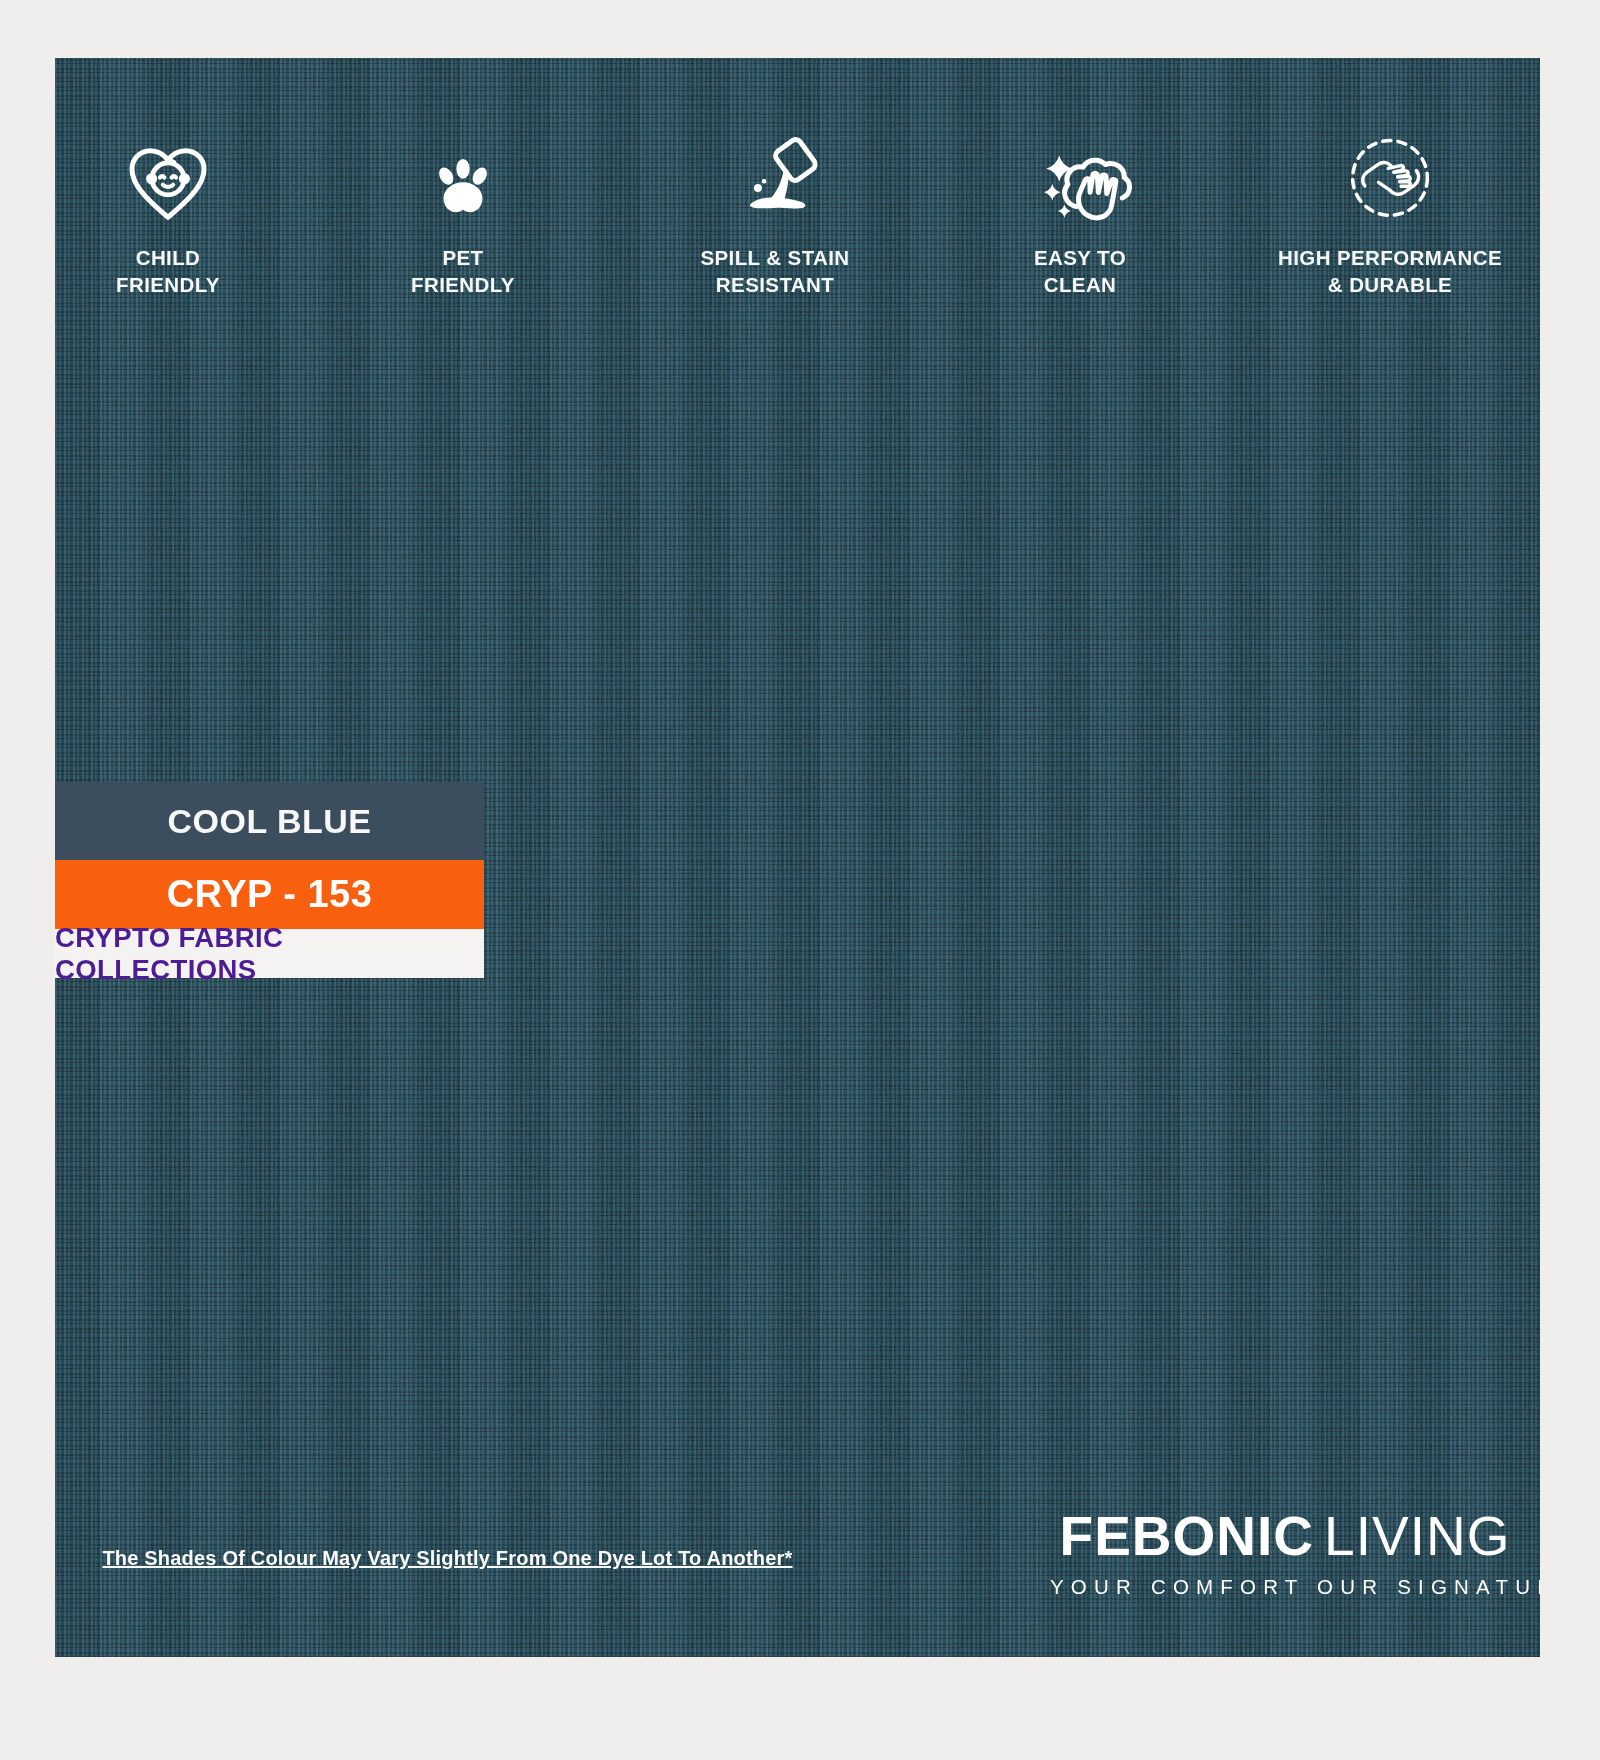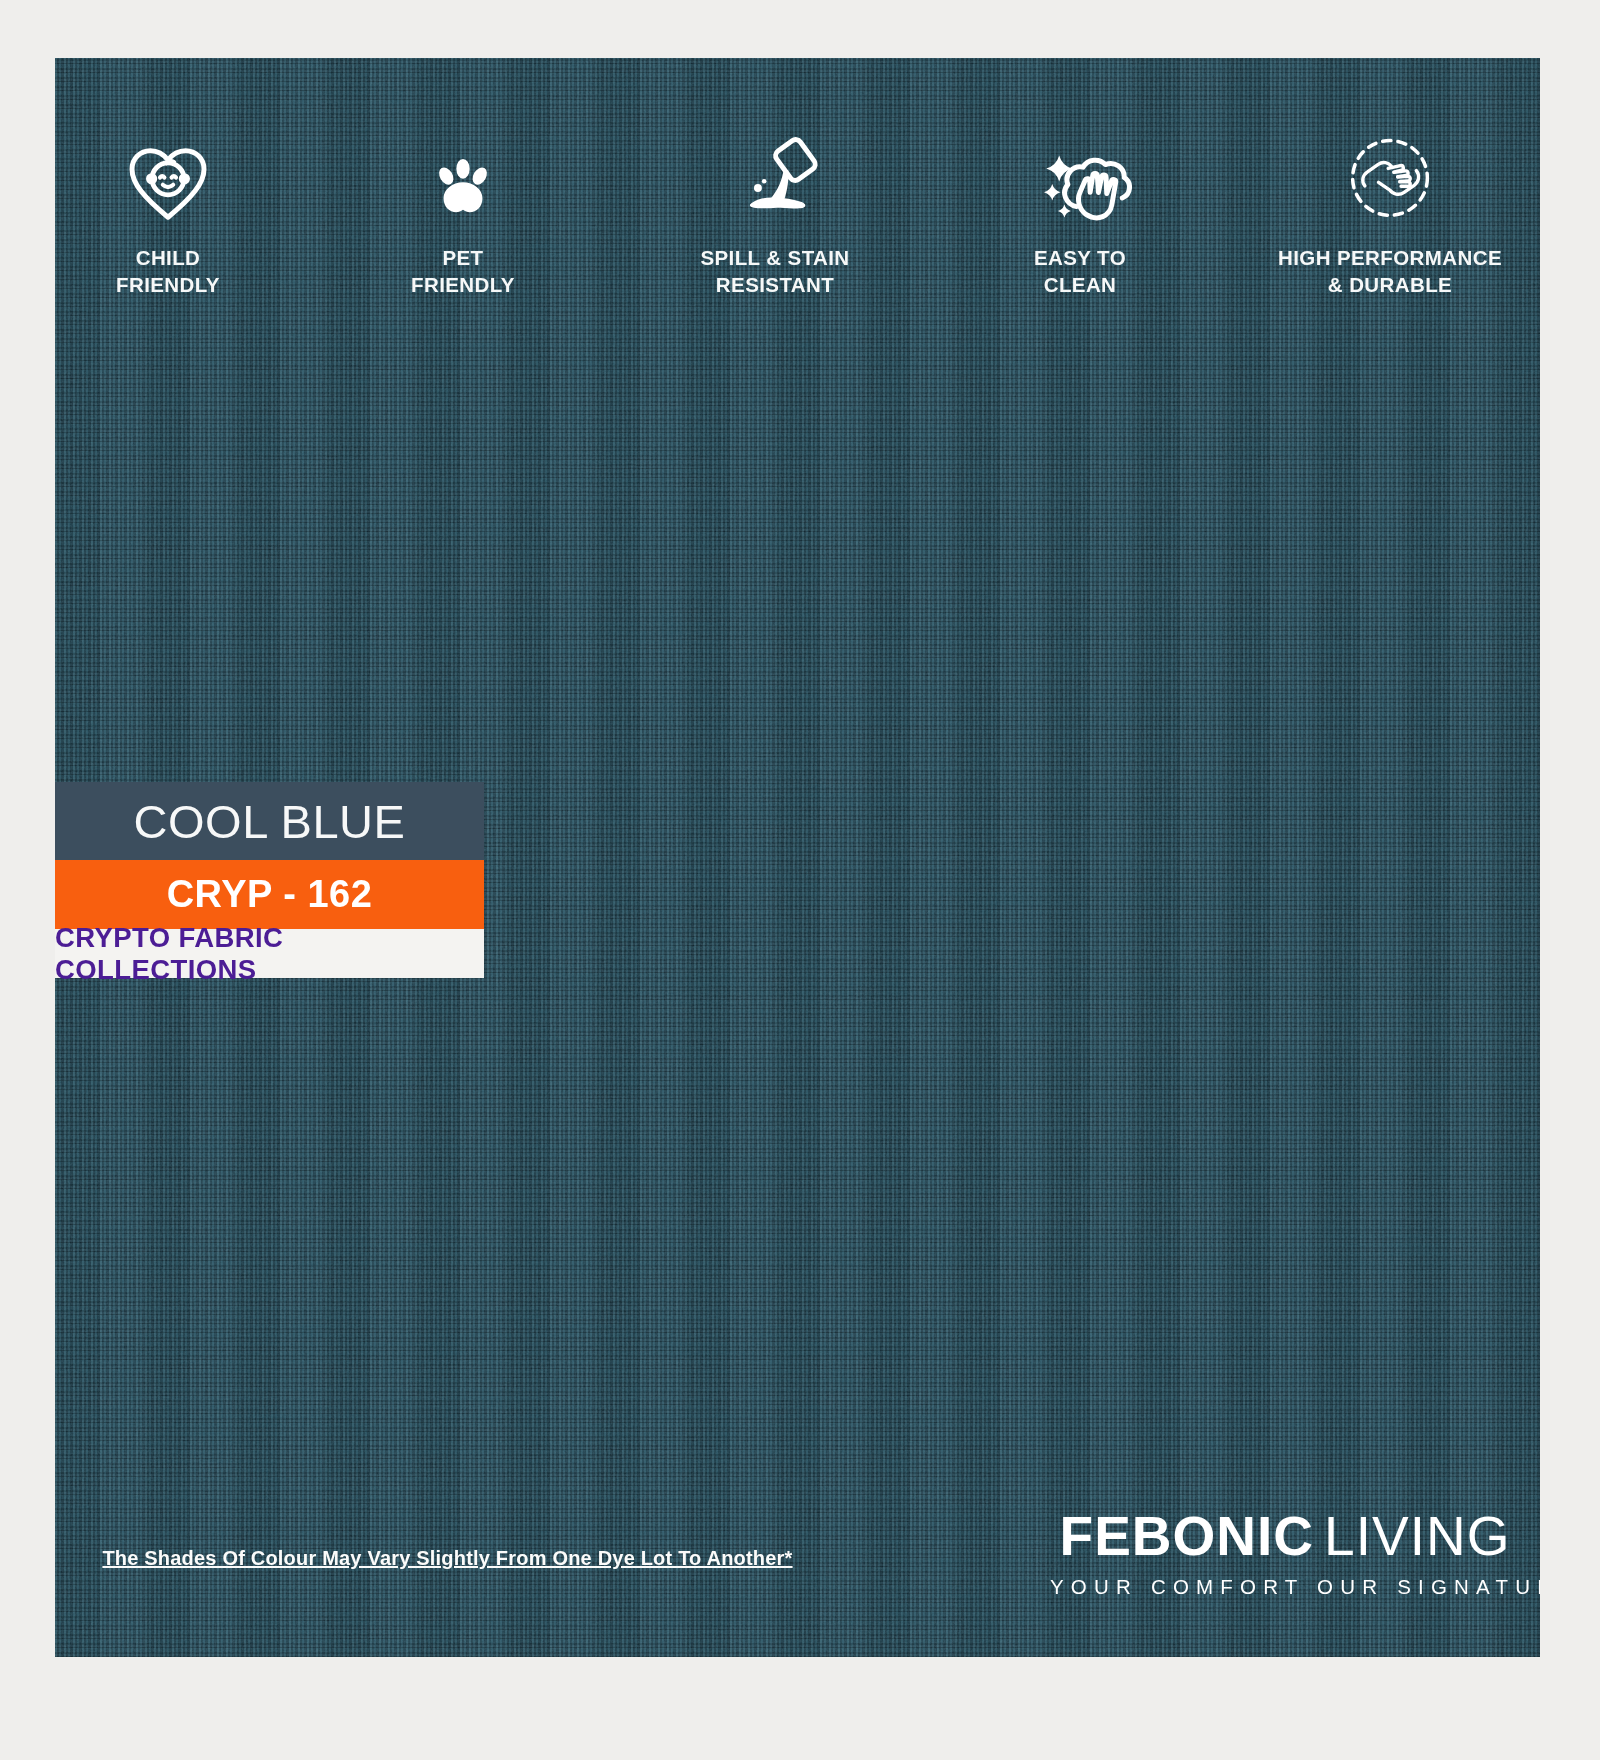--- a/index.html
+++ b/index.html
@@ -73,21 +73,21 @@
 
   
   .label-block {
     position: absolute;
     left: 0; top: 724px;
     width: 429px;
   }
   .band { display: flex; align-items: center; justify-content: center; }
   .band-name {
     height: 78px; background: #3c4e5e;
-    color: #f7f8f8; font-size: 47px; font-weight: 400; letter-spacing: 0.5px;
+    color: #f7f8f8; font-size: 34px; font-weight: 700; letter-spacing: 0.5px;
   }
   .band-code {
     height: 69px; background: #f85f0f;
     color: #ffffff; font-size: 38px; font-weight: 700; letter-spacing: 0.5px;
   }
   .band-collection {
     height: 49px; background: #f4f3f1;
     color: #4c1d95; font-size: 27.5px; font-weight: 700; letter-spacing: 0.4px;
   }
 
@@ -233,21 +233,21 @@
           <div>HIGH PERFORMANCE</div>
           <div>&amp; DURABLE</div>
         </div>
       </div>
 
       <div class="label-block">
         <div class="band band-name">
           <span>COOL BLUE</span>
         </div>
         <div class="band band-code">
-          <span>CRYP - 162</span>
+          <span>CRYP - 153</span>
         </div>
         <div class="band band-collection">
           <span>CRYPTO FABRIC COLLECTIONS</span>
         </div>
       </div>
 
       <div class="disclaimer">The Shades Of Colour May Vary Slightly From One Dye Lot To Another*</div>
 
       <div class="brand">
         <div class="name">

